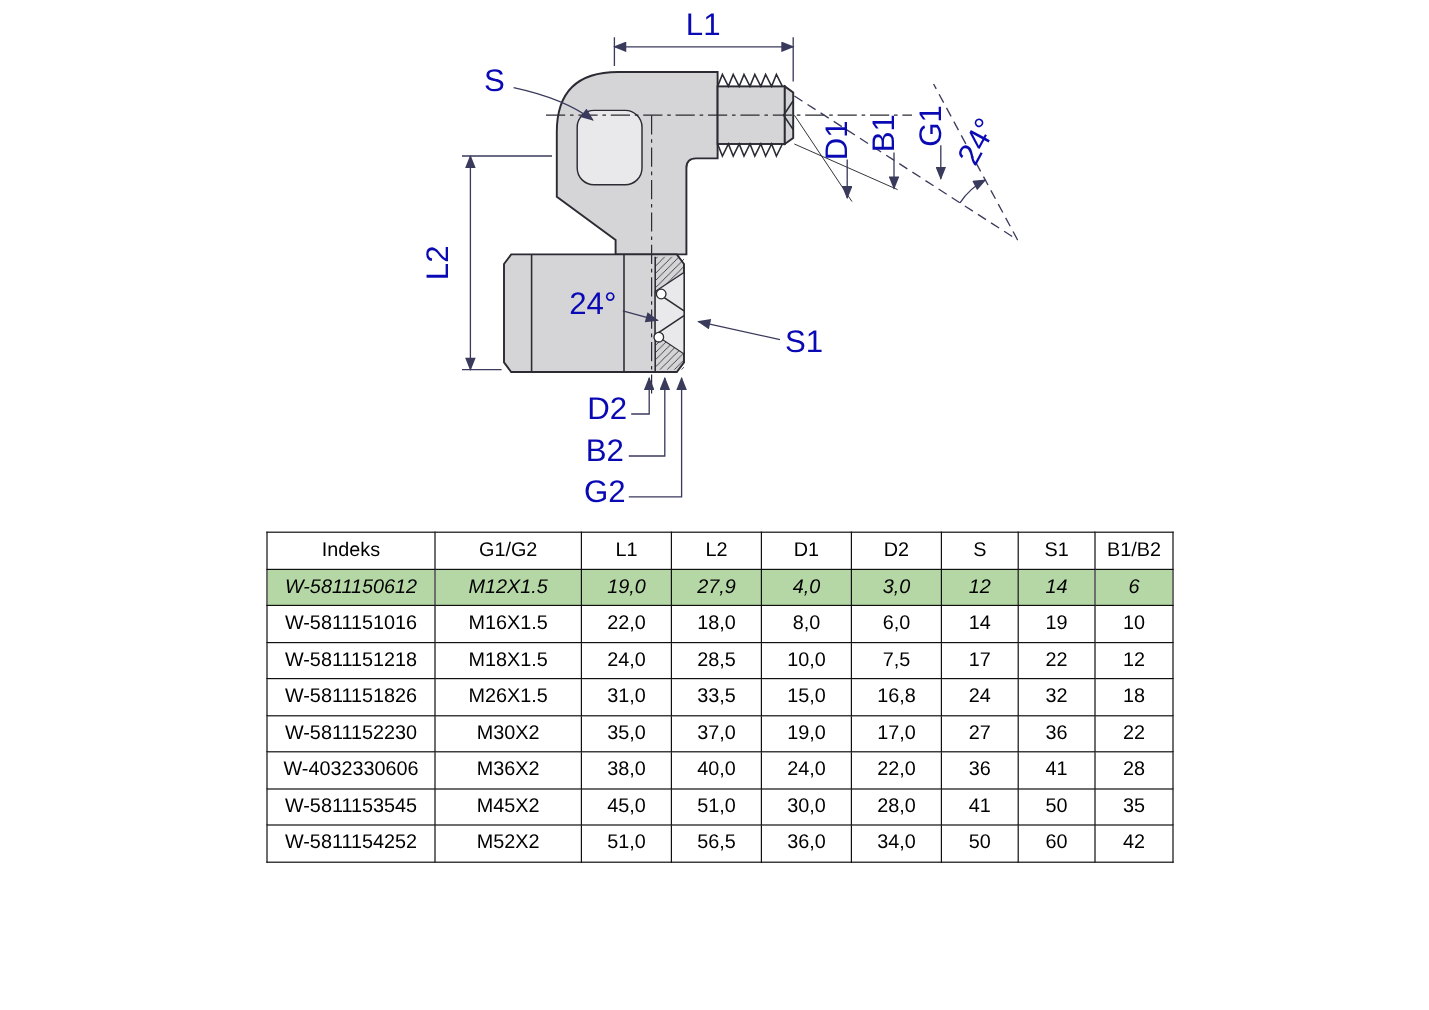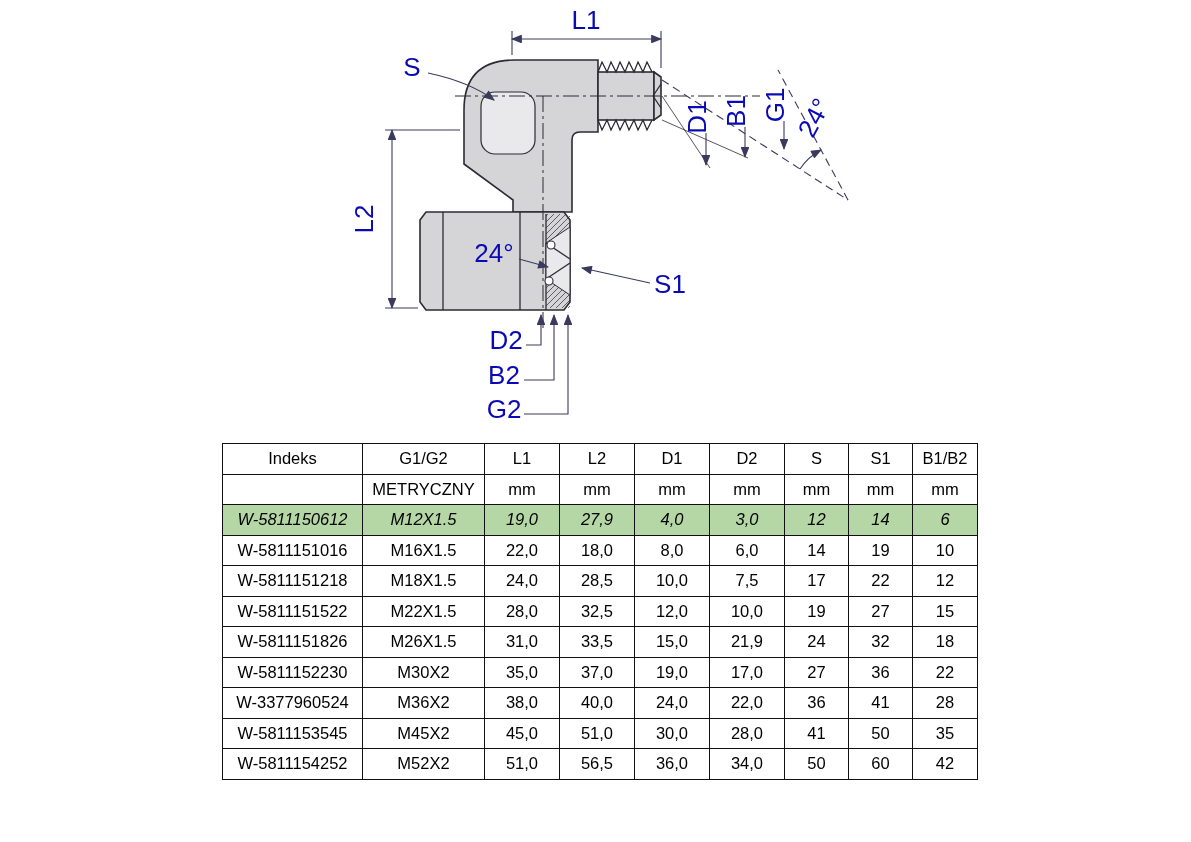--- a/index.html
+++ b/index.html
@@ -149,31 +149,20 @@
           <td>Indeks</td>
           <td>G1/G2</td>
           <td>L1</td>
           <td>L2</td>
           <td>D1</td>
           <td>D2</td>
           <td>S</td>
           <td>S1</td>
           <td>B1/B2</td>
         </tr>
-        <tr>
-          <td></td>
-          <td>METRYCZNY</td>
-          <td>mm</td>
-          <td>mm</td>
-          <td>mm</td>
-          <td>mm</td>
-          <td>mm</td>
-          <td>mm</td>
-          <td>mm</td>
-        </tr>
         <tr class="hl">
           <td>W-5811150612</td>
           <td>M12X1.5</td>
           <td>19,0</td>
           <td>27,9</td>
           <td>4,0</td>
           <td>3,0</td>
           <td>12</td>
           <td>14</td>
           <td>6</td>
@@ -194,54 +183,43 @@
           <td>M18X1.5</td>
           <td>24,0</td>
           <td>28,5</td>
           <td>10,0</td>
           <td>7,5</td>
           <td>17</td>
           <td>22</td>
           <td>12</td>
         </tr>
         <tr>
-          <td>W-5811151522</td>
-          <td>M22X1.5</td>
-          <td>28,0</td>
-          <td>32,5</td>
-          <td>12,0</td>
-          <td>10,0</td>
-          <td>19</td>
-          <td>27</td>
-          <td>15</td>
-        </tr>
-        <tr>
           <td>W-5811151826</td>
           <td>M26X1.5</td>
           <td>31,0</td>
           <td>33,5</td>
           <td>15,0</td>
-          <td>21,9</td>
+          <td>16,8</td>
           <td>24</td>
           <td>32</td>
           <td>18</td>
         </tr>
         <tr>
           <td>W-5811152230</td>
           <td>M30X2</td>
           <td>35,0</td>
           <td>37,0</td>
           <td>19,0</td>
           <td>17,0</td>
           <td>27</td>
           <td>36</td>
           <td>22</td>
         </tr>
         <tr>
-          <td>W-3377960524</td>
+          <td>W-4032330606</td>
           <td>M36X2</td>
           <td>38,0</td>
           <td>40,0</td>
           <td>24,0</td>
           <td>22,0</td>
           <td>36</td>
           <td>41</td>
           <td>28</td>
         </tr>
         <tr>

